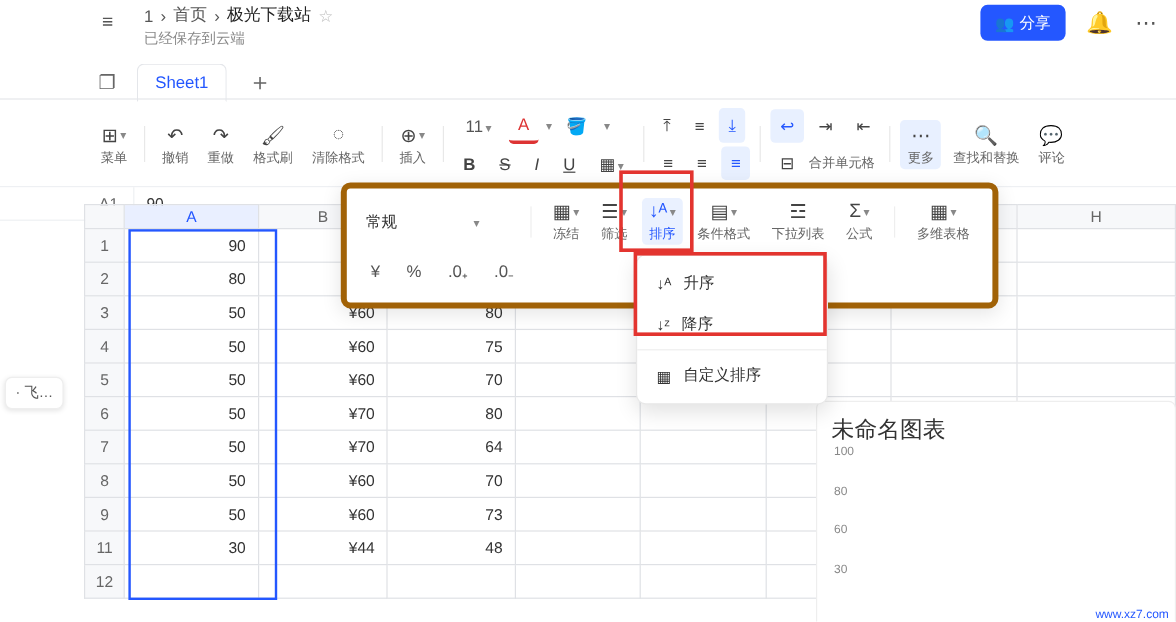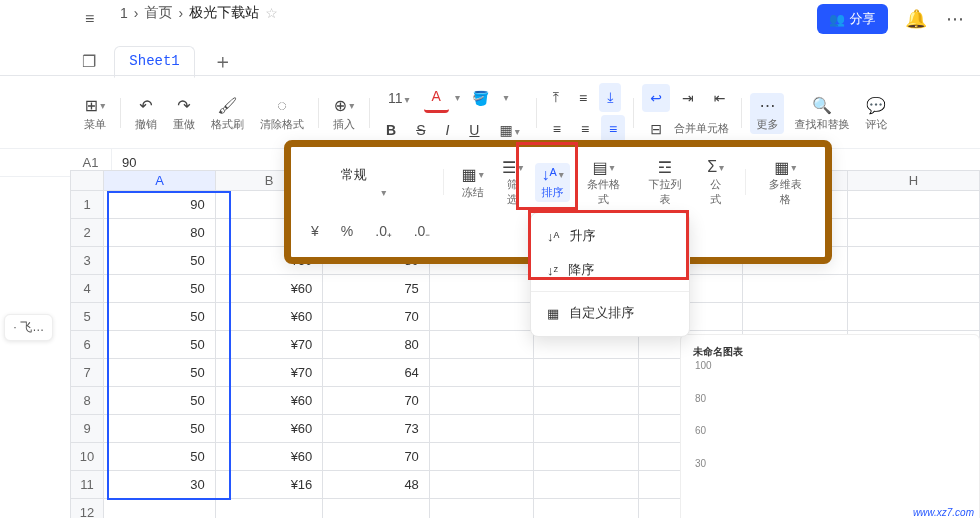--- a/index.html
+++ b/index.html
@@ -11,21 +11,21 @@
   .crumb-line { display:flex; align-items:center; gap:6px; color:#555; font-size:14px; }
   .crumb-line .doc { color:#222; }
   .star { color:#bbb; cursor:pointer; }
   .saved { color:#888; font-size:12px; margin-top:2px; }
   .hdr-right { display:flex; align-items:center; gap:18px; margin-right:6px; }
   .share { background:#2457ff; color:#fff; border-radius:6px; padding:6px 12px; font-size:13px; display:flex; align-items:center; gap:4px; cursor:pointer; }
   .bell, .dots { color:#555; cursor:pointer; font-size:18px; }
 
   .tabbar { display:flex; align-items:center; padding: 14px 0 0 82px; gap:18px; border-bottom:1px solid #e4e6ea; height:42px;}
   .layers { color:#666; cursor:pointer; }
-  .tab { padding: 6px 14px 8px; border-radius:6px 6px 0 0; font-size:14px; color:#2457ff; border:1px solid #e4e6ea; border-bottom:1px solid #fff; margin-bottom:-1px; cursor:pointer;font-family:Liberation Mono, monospace;}
+  .tab { padding: 6px 14px 8px; border-radius:6px 6px 0 0; font-size:14px; color:#2457ff; border:1px solid #e4e6ea; border-bottom:1px solid #fff; margin-bottom:-1px; cursor:pointer;}
   .addtab { color:#666; font-size:20px; cursor:pointer; }
 
   .toolbar { display:flex; align-items:center; padding:6px 8px 4px 78px; gap:4px; border-bottom:1px solid #eef0f3; font-size:12px; color:#555; }
   .tbtn { display:flex; flex-direction:column; align-items:center; padding:2px 6px; cursor:pointer; border-radius:4px; gap:0px;}
   .tbtn .ic { height:22px; display:flex; align-items:center; font-size:16px; color:#444; }
   .tbtn .lab { font-size:11px; color:#666; }
   .tsep { width:1px; height:30px; background:#e8e8e8; margin:0 4px; }
   .inline-row { display:flex; gap:4px; align-items:center; }
   .fontsize { font-size:14px; padding:2px 10px; cursor:pointer; }
   .ico { padding:6px 8px; cursor:pointer; border-radius:4px; font-size:14px; color:#444;}
@@ -41,67 +41,68 @@
   table.grid th, table.grid td { border:1px solid #dfe1e5; font-size:13px; color:#333; }
   table.grid th { background:#f7f8fa; font-weight:400; color:#666; text-align:center; }
   .corner { width:36px; height:20px; background:#f7f8fa;}
   .colh { height:20px; }
   .colA { width:124px; } .colB { width:118px; } .colC { width:118px; } .colOther{ width:118px;} .colH{width:150px;}
   .rowh { width:36px; text-align:center; background:#f7f8fa; color:#666; height:28px;}
   td.cell { text-align:right; padding:0 10px; height:28px; }
   .selA-outline { position:absolute; left:37px; top:21px; width:124px; height:309px; border:2px solid #2457ff; pointer-events:none; }
   .selA-hdr { background:#e9efff !important; color:#2457ff !important; }
 
-  .floatbar { position:absolute; left:284px; top:140px; width:548px; background:#fff; border:7px solid #a16207; border-radius:8px; box-shadow:0 4px 16px rgba(0,0,0,0.10); z-index:50; padding:8px 4px;text-align:center;}
+  .floatbar { position:absolute; left:284px; top:152px; width:548px; background:#fff; border:5px solid #a16207; border-radius:8px; box-shadow:0 4px 16px rgba(0,0,0,0.10); z-index:50; padding:8px 4px;text-align:center;}
   .fb-row1 { display:flex; align-items:center; gap:6px; padding:0 8px 3px;}
   .fmt-sel { border:none; background:transparent; font-size:13px; color:#333; padding:4px 30px 4px 4px; cursor:pointer; }
   .fb-sep { width:1px; height:26px; background:#eee; margin:0 6px;}
   .fb-btn { display:flex; flex-direction:column; align-items:center; padding:2px 6px; cursor:pointer; border-radius:4px; }
   .fb-btn .i { font-size:16px; color:#444; height:20px; display:flex; align-items:center;}
   .fb-btn .t { font-size:11px; color:#666; }
   .fb-btn.active .i, .fb-btn.active .t { color:#2457ff; }
   .fb-btn.active { background:#eaf1ff; }
   .fb-ico { padding:6px 8px; font-size:14px; color:#555; cursor:pointer; }
   .red-rect { position:absolute; border:3px solid #e3342f; z-index:60; pointer-events:none; }
   .red1 { left:516px; top:142px; width:62px; height:68px; }
   .red2 { left:528px; top:210px; width:161px; height:70px; }
 
   .sortmenu { position:absolute; left:530px; top:212px; width:160px; background:#fff; border:1px solid #e8e8e8; border-radius:8px; box-shadow:0 6px 18px rgba(0,0,0,0.12); z-index:55; padding:6px 0; font-size:13px; color:#333;}
   .sortmenu .mi { display:flex; align-items:center; gap:10px; padding:8px 16px; cursor:pointer;}
   .sortmenu .sep { height:1px; background:#eee; margin:4px 0; }
 
   .left-note { position:absolute; left:4px; top:314px; background:#fff; border:1px solid #eee; border-radius:6px; padding:4px 8px; font-size:12px; color:#555; box-shadow:0 1px 4px rgba(0,0,0,0.1);}
 
   .chartpanel { position:absolute; right:0px; top:334px; width:300px; height:190px; background:#fff; border:1px solid #eee; border-radius:6px; padding:10px 12px; }
-  .chartpanel .ct { font-size:10px; font-weight:700; color:#333; margin-bottom:6px;}
+  .chartpanel .ct { font-size:19px; font-weight:400; color:#333; margin-bottom:6px;}
   .chart { position:relative; height:130px; margin-left:24px; }
   .ylab { position:absolute; left:-22px; font-size:10px; color:#888; transform:translateY(-50%);}
   .bars { position:absolute; left:0; right:0; bottom:0; top:0; display:flex; align-items:flex-end; gap:3px;}
   .grp { display:flex; gap:2px; align-items:flex-end; }
   .bar { width:5px; }
   .c1{background:#3b82f6;} .c2{background:#ef4444;} .c3{background:#f59e0b;}
   .wm { position:absolute; right:6px; bottom:0px; z-index:80;}
   .wm .t1{ font-style:italic; font-weight:700; font-size:18px; color:#76b72a; text-shadow:0 0 2px #fff;}
-  .wm .t2{ font-size:10px; color:#2457ff;font-style:italic;}
+  .wm .t2{ font-size:10px; color:#2457ff;}
   .caret{font-size:10px;color:#888;margin-left:2px;}
 </style>
 </head>
 <body>
 
 <div class="header">
   <span class="hamb">≡</span>
   <div class="crumbs" style="margin-left:40px;">
     <div class="crumb-line">
       <span>1</span>
       <span>›</span>
       <span>首页</span>
       <span>›</span>
       <span class="doc">极光下载站</span>
       <span class="star">☆</span>
     </div>
+    <div class="saved">已经保存到云端</div>
   </div>
   <div class="hdr-right">
     <div class="share">
         <span>👥</span>
         <span>分享</span>
       </div>
     <span class="bell">🔔</span>
     <span class="dots">⋯</span>
   </div>
 </div>
@@ -310,34 +311,23 @@
   <td class="cell">50</td>
   <td class="cell">¥60</td>
   <td class="cell">73</td>
   <td class="cell"></td>
   <td class="cell"></td>
   <td class="cell"></td>
   <td class="cell"></td>
   <td class="cell"></td>
         </tr>
         <tr>
-          <th class="rowh">10</th>
-  <td class="cell">50</td>
-  <td class="cell">¥60</td>
-  <td class="cell">70</td>
-  <td class="cell"></td>
-  <td class="cell"></td>
-  <td class="cell"></td>
-  <td class="cell"></td>
-  <td class="cell"></td>
-        </tr>
-        <tr>
           <th class="rowh">11</th>
   <td class="cell">30</td>
-  <td class="cell">¥16</td>
+  <td class="cell">¥44</td>
   <td class="cell">48</td>
   <td class="cell"></td>
   <td class="cell"></td>
   <td class="cell"></td>
   <td class="cell"></td>
   <td class="cell"></td>
         </tr>
         <tr>
           <th class="rowh">12</th>
   <td class="cell"></td>

